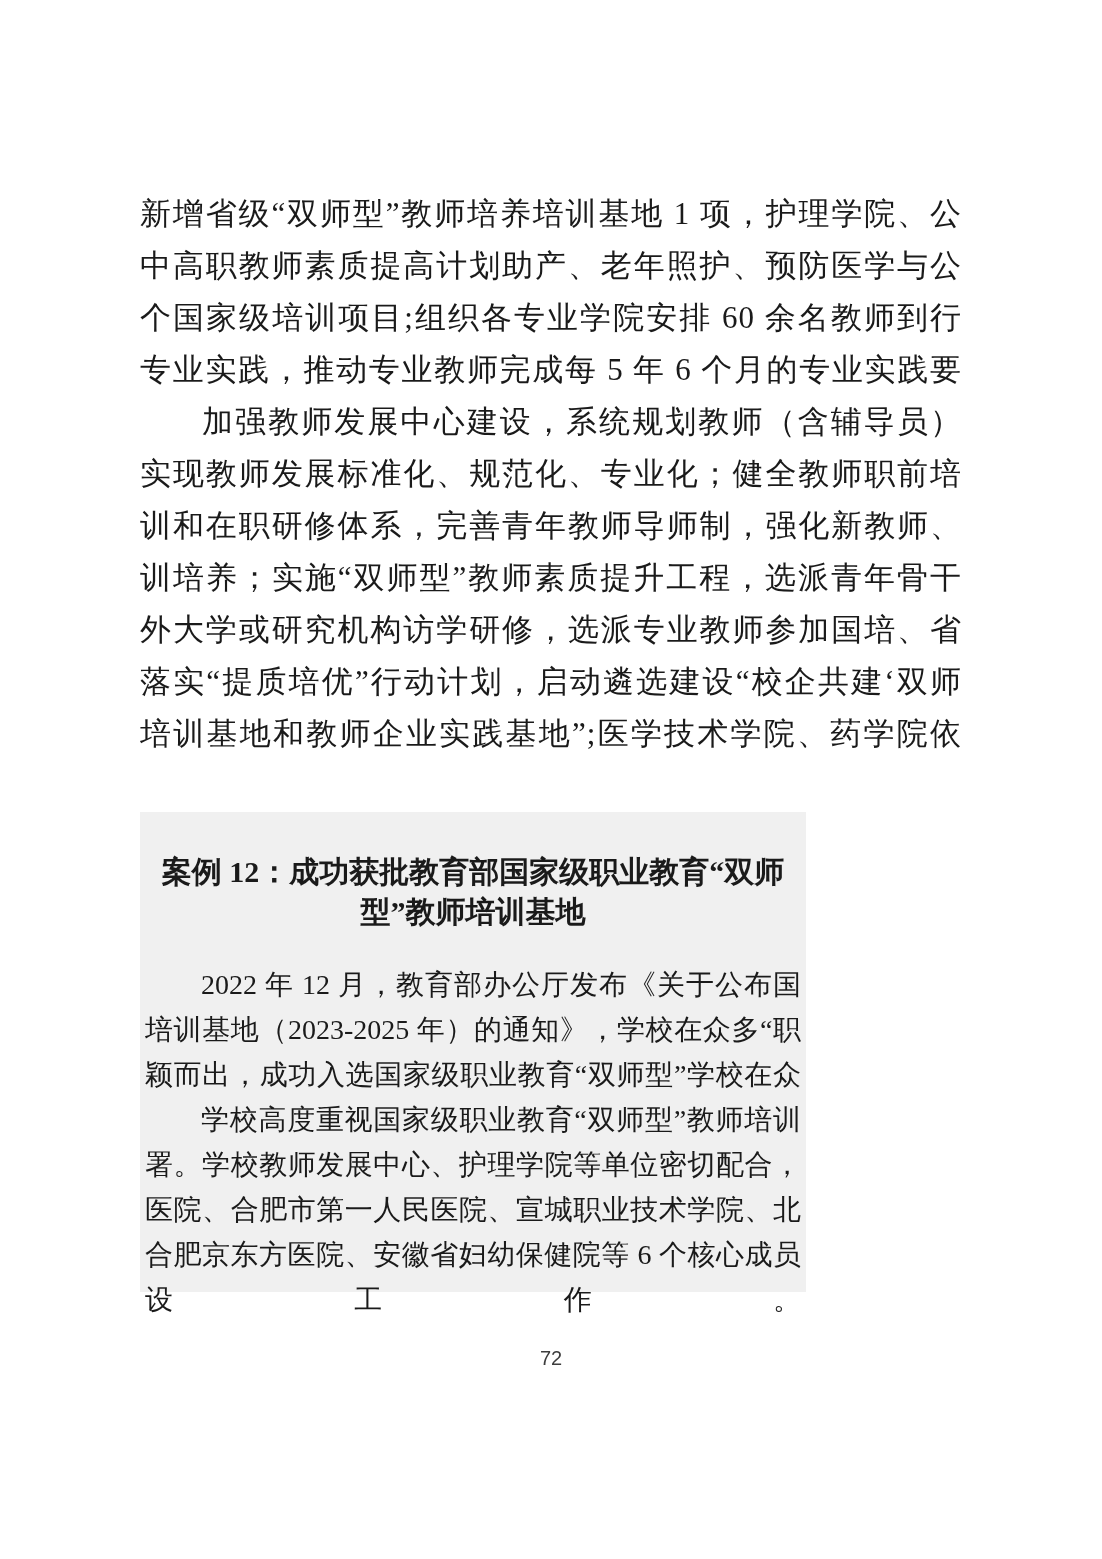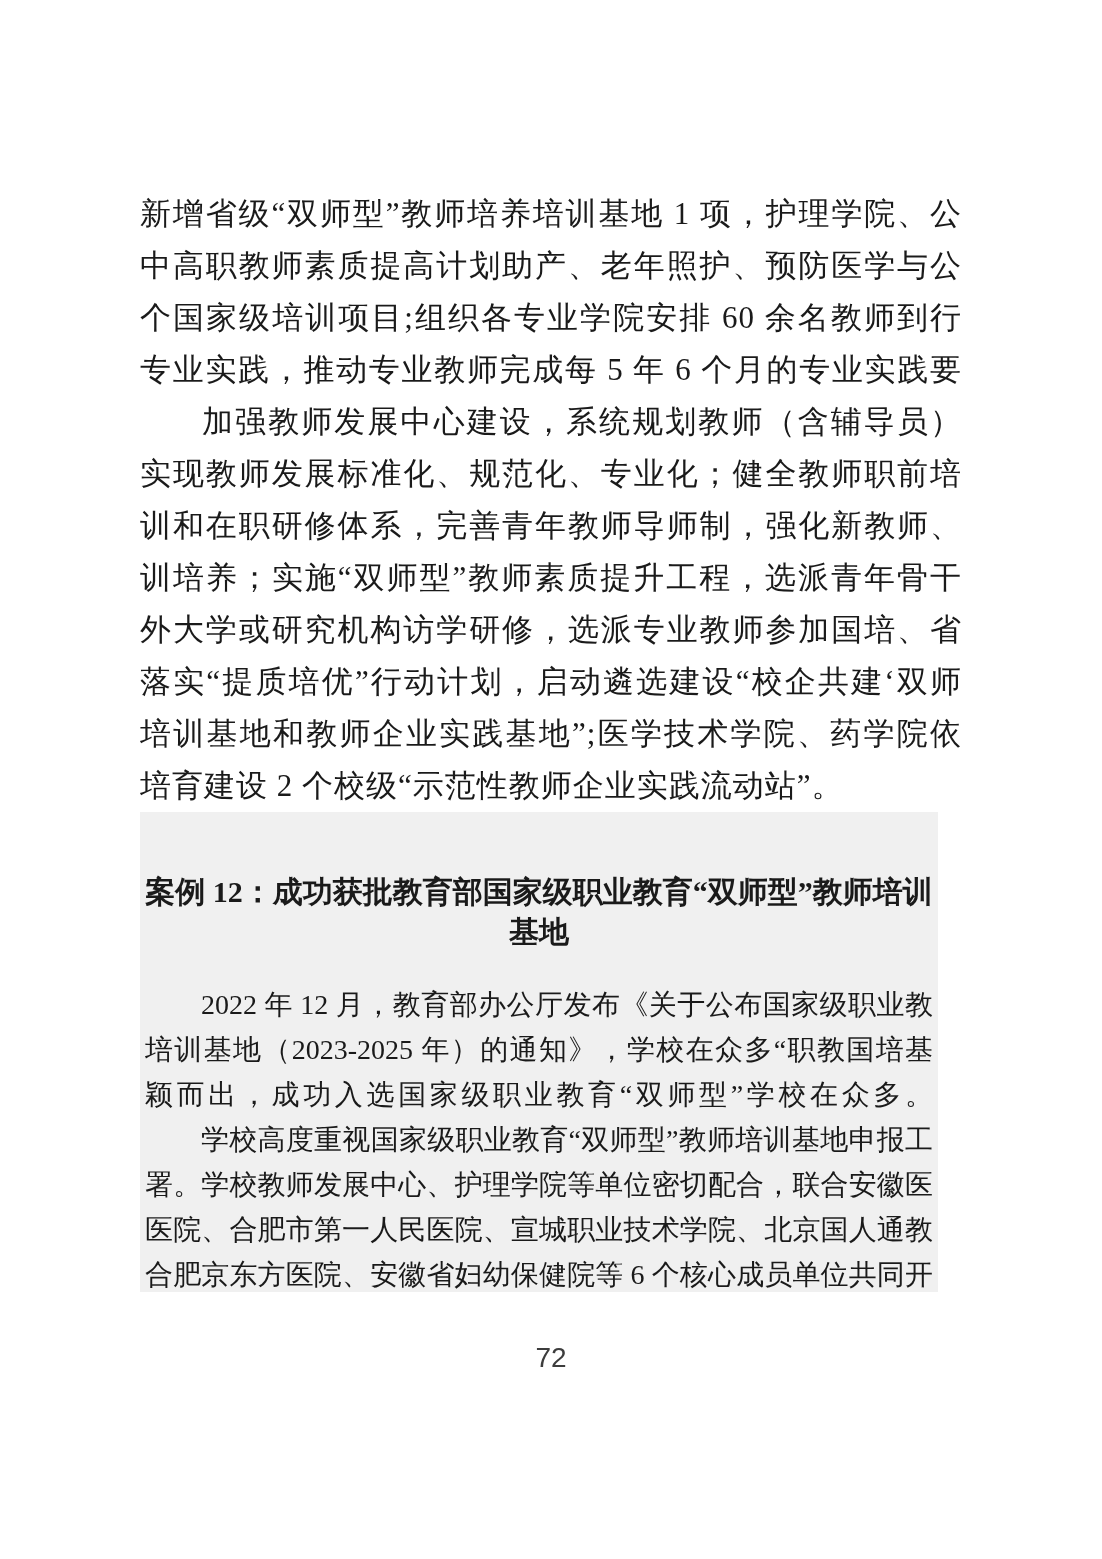--- a/index.html
+++ b/index.html
@@ -35,25 +35,25 @@
   .line.last {
     text-align-last: left;
   }
   .line.ind {
     text-indent: 2em;
   }
   .case-box {
     position: absolute;
     left: 140px;
     top: 812px;
-    width: 798px;
+    width: 666px;
     height: 480px;
     background: var(--box-bg, #f0f0f0);
     box-sizing: border-box;
-    padding: 60px 0 0 0;
+    padding: 40px 0 0 0;
   }
   .case-title {
     font-size: 30px;
     font-weight: bold;
     line-height: 40px;
     text-align: center;
     color: var(--text, #1a1a1a);
     margin: 0;
   }
   .case-body {
@@ -69,21 +69,21 @@
     text-align-last: justify;
     overflow: hidden;
   }
   .page-number {
     position: absolute;
     top: 1342px;
     left: 0;
     width: 100%;
     text-align: center;
     font-family: "Liberation Sans", "DejaVu Sans", sans-serif;
-    font-size: 28px;
+    font-size: 20px;
     line-height: 32px;
     color: var(--page-number, #3d3d3d);
   }
 </style>
 </head>
 <body>
 
 <div class="page">
 
   <div class="text-col body-text">
@@ -94,36 +94,36 @@
         <div class="line last">专业实践，推动专业教师完成每 5 年 6 个月的专业实践要求。</div>
       </div>
       <div class="para">
         <div class="line ind">加强教师发展中心建设，系统规划教师（含辅导员）培训工作，</div>
         <div class="line">实现教师发展标准化、规范化、专业化；健全教师职前培养、入职培</div>
         <div class="line">训和在职研修体系，完善青年教师导师制，强化新教师、青年教师培</div>
         <div class="line">训培养；实施“双师型”教师素质提升工程，选派青年骨干教师到国内</div>
         <div class="line">外大学或研究机构访学研修，选派专业教师参加国培、省培项目培训。</div>
         <div class="line">落实“提质培优”行动计划，启动遴选建设“校企共建‘双师型’教师培养</div>
         <div class="line">培训基地和教师企业实践基地”;医学技术学院、药学院依托合作企业，</div>
-        <div class="line last">培育建设 2 个校级“示范性教师企业实践流动站”。</div>
       </div>
     </div>
 
   <div class="case-box">
     <div class="case-title">案例 12：成功获批教育部国家级职业教育“双师型”教师培训基地</div>
     <div class="case-body">
         <div class="para">
           <div class="line ind">2022 年 12 月，教育部办公厅发布《关于公布国家级职业教育“双师型”教师</div>
           <div class="line">培训基地（2023-2025 年）的通知》，学校在众多“职教国培基地”申报院校中脱</div>
           <div class="line last">颖而出，成功入选国家级职业教育“双师型”学校在众多。</div>
         </div>
         <div class="para">
           <div class="line ind">学校高度重视国家级职业教育“双师型”教师培训基地申报工作，做出周密部</div>
           <div class="line">署。学校教师发展中心、护理学院等单位密切配合，联合安徽医科大学第一附属</div>
           <div class="line">医院、合肥市第一人民医院、宣城职业技术学院、北京国人通教育科技有限公司、</div>
           <div class="line">合肥京东方医院、安徽省妇幼保健院等 6 个核心成员单位共同开展了基地申报建</div>
+          <div class="line last">设工作。</div>
         </div>
       </div>
   </div>
 
   <div class="page-number">72</div>
 
 </div>
 
 </body></html>

